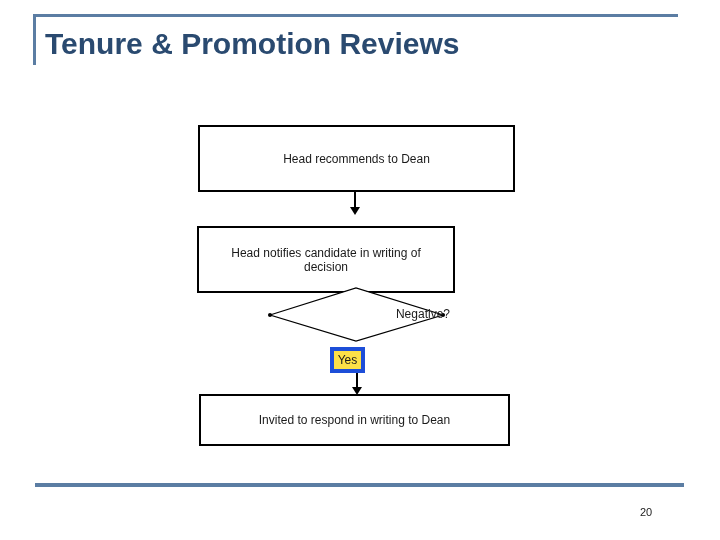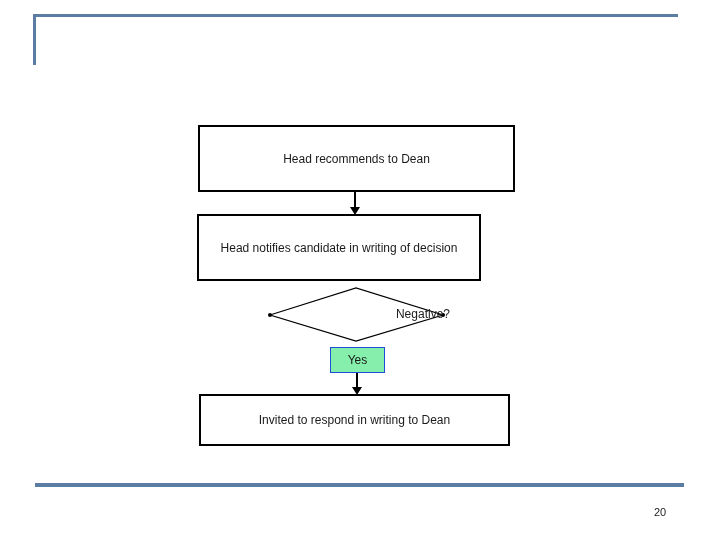--- a/index.html
+++ b/index.html
@@ -46,30 +46,30 @@
     background: #ffffff;
     display: flex;
     align-items: center;
     justify-content: center;
     text-align: center;
     font-size: 12px;
     color: #1a1a1a;
     padding: 12px 10px;
   }
   .box-1 { left: 198px; top: 125px; width: 317px; height: 67px; }
-  .box-2 { left: 197px; top: 214px; width: 284px; height: 67px; align-items: center; }
+  .box-2 { left: 197px; top: 226px; width: 258px; height: 67px; align-items: center; }
   .box-3 { left: 199px; top: 394px; width: 311px; height: 52px; }
   
   .yes-box {
     position: absolute;
     left: 330px; top: 347px;
-    width: 55px; height: 26px;
+    width: 35px; height: 26px;
     box-sizing: border-box;
-    border: 1px solid #1d4ed8;
-    background: #86efac;
+    border: 4px solid #1d4ed8;
+    background: #fde047;
     display: flex;
     align-items: center;
     justify-content: center;
     font-size: 12px;
     color: #1a1a1a;
   }
   
   .connector {
     position: absolute;
     width: 2px;
@@ -106,32 +106,33 @@
   .footer-line {
     position: absolute;
     left: 35px; top: 483px;
     width: 649px; height: 4px;
     background: #5b7da3;
   }
   .page-number {
     position: absolute;
     left: 640px; top: 506px;
     width: 40px;
-    text-align: center;
+    text-align: left;
     font-size: 11px;
     color: #222222;
   }
 </style>
 </head>
 <body>
 
 <div class="slide">
 
   <div class="accent-top-line"></div>
   <div class="accent-left-bar"></div>
+  <h1 class="slide-title">Tenure &amp; Promotion Reviews</h1>
 
   <div class="flow-box box-1">
     <span>Head recommends to Dean</span>
   </div>
 
   <div class="connector conn-1"></div>
   <div class="arrowhead head-1"></div>
 
   <div class="flow-box box-2">
     <span>Head notifies candidate in writing of decision</span>

